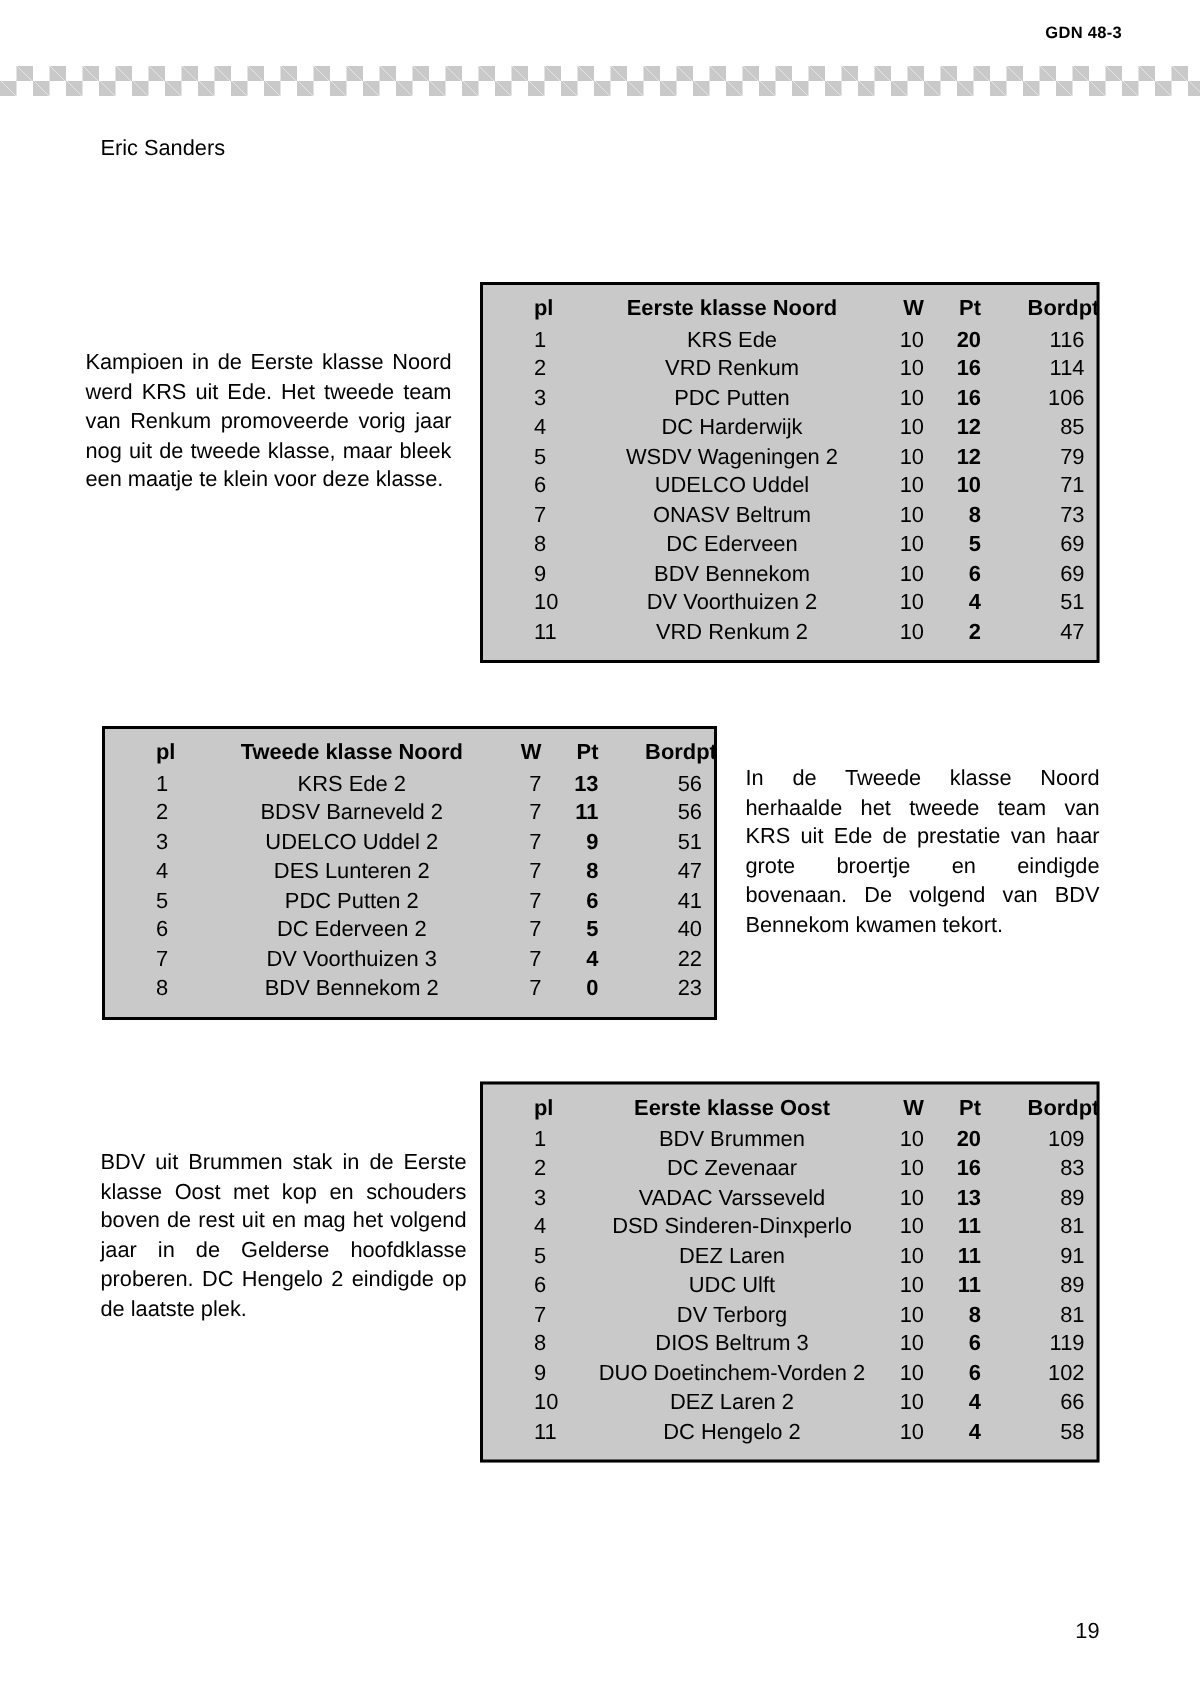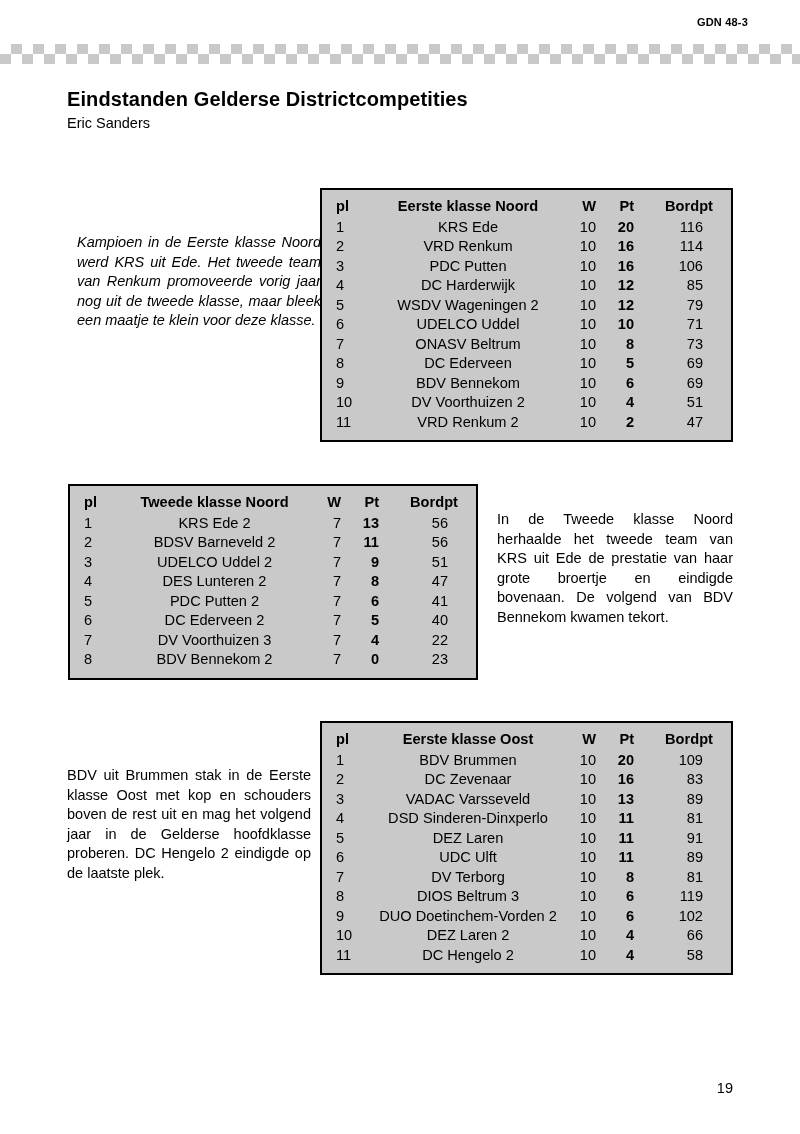--- a/index.html
+++ b/index.html
@@ -68,41 +68,42 @@
 
   
   .para {
     position: absolute;
     font-size: 14.5px;
     line-height: 19.6px;
     text-align: justify;
     text-justify: inter-word;
     margin: 0;
   }
-  #para-noord  { left: 77px;  top: 233px; width: 244px; font-style: italic; }
+  #para-noord  { left: 57px;  top: 233px; width: 244px; }
   #para-tweede { left: 497px; top: 510px; width: 236px; }
   #para-oost   { left: 67px;  top: 766px; width: 244px; }
 
   
   .standings {
     position: absolute;
     background: #c9c9c9;
     border: 2px solid #000000;
     box-sizing: border-box;
     padding: 7px 0 8px 0;
   }
   #table-eerste-noord { left: 320px; top: 188px;  width: 413px; }
   #table-tweede-noord { left: 68px;  top: 484px;  width: 410px; }
   #table-eerste-oost  { left: 320px; top: 721px;  width: 413px; }
 
   .standings table {
     border-collapse: collapse;
     width: 100%;
     font-size: 14.6px;
     line-height: 19.5px;
+    margin-left: 20px;
   }
   .standings th,
   .standings td {
     padding: 0;
     font-weight: normal;
     white-space: nowrap;
   }
   .standings thead th {
     font-weight: bold;
     padding-bottom: 1px;
@@ -130,21 +131,20 @@
 </style>
 </head>
 <body>
 
 <div class="page-header">
   <div class="header-title">GDN 48-3</div>
   <div class="checker-band"></div>
 </div>
 
 <div class="title-block">
-  <h1 class="doc-title">Eindstanden Gelderse Districtcompetities</h1>
   <div class="doc-author">Eric Sanders</div>
 </div>
 
 <p class="para" id="para-noord">Kampioen in de Eerste klasse Noord werd KRS uit Ede. Het tweede team van Renkum promoveerde vorig jaar nog uit de tweede klasse, maar bleek een maatje te klein voor deze klasse.</p>
 
 <p class="para" id="para-tweede">In de Tweede klasse Noord herhaalde het tweede team van KRS uit Ede de prestatie van haar grote broertje en eindigde bovenaan. De volgend van BDV Bennekom kwamen tekort.</p>
 
 <p class="para" id="para-oost">BDV uit Brummen stak in de Eerste klasse Oost met kop en schouders boven de rest uit en mag het volgend jaar in de Gelderse hoofdklasse proberen. DC Hengelo 2 eindigde op de laatste plek.</p>
 
 <div class="standings" id="table-eerste-noord">

